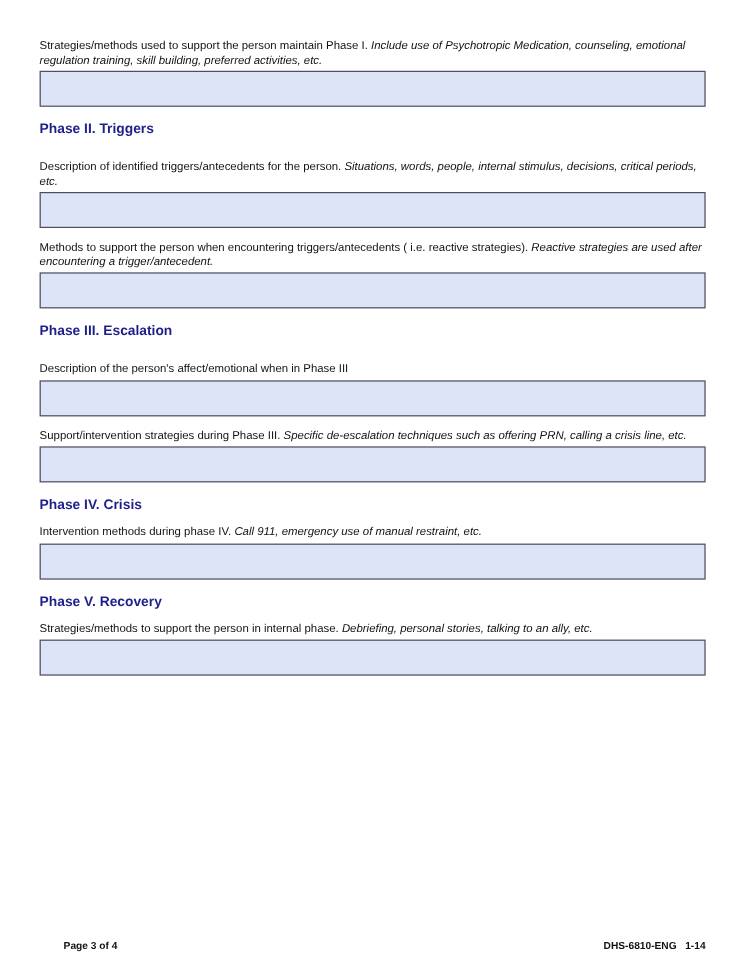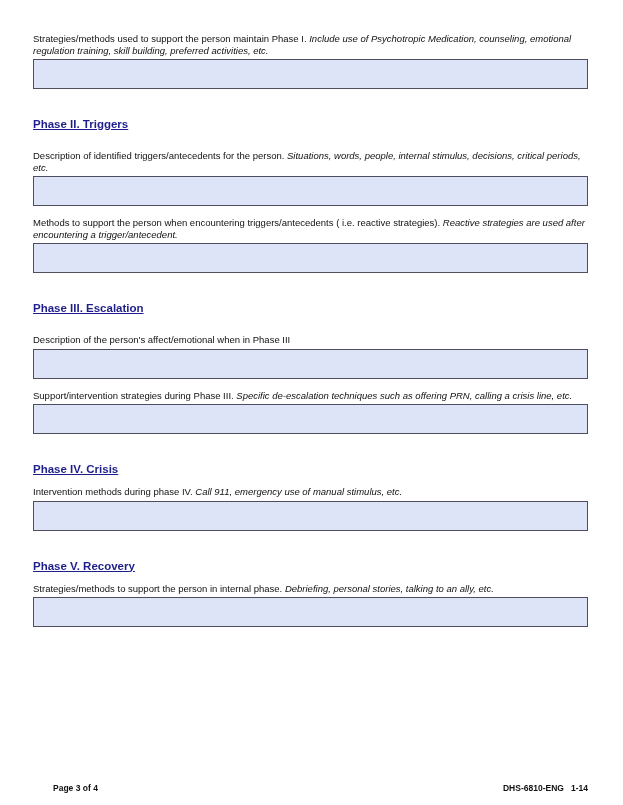--- a/index.html
+++ b/index.html
@@ -38,25 +38,24 @@
     background: #dde4f8;
     border: 1.5px solid #4e4e5e;
     resize: none;
     outline: none;
     font-family: "Liberation Sans", sans-serif;
     font-size: 9.5px;
     padding: 3px 4px;
     color: #111111;
   }
   .section-heading {
-    margin: 29px 0 2px 0;
+    margin: 13px 0 2px 0;
     font-size: 11.5px;
     font-weight: bold;
     color: #1f1f8c;
-    text-decoration: underline;
   }
   .footer {
     position: absolute;
     left: 33px; right: 35px;
     bottom: 12px;
     display: flex;
     justify-content: space-between;
     font-size: 8.5px;
     font-weight: bold;
     color: #111111;
@@ -107,21 +106,21 @@
         <span>Support/intervention strategies during Phase III. </span><span class="hint">Specific de-escalation techniques such as offering PRN, calling a crisis line, etc.</span>
       </div>
       <textarea class="field-input" style=""></textarea>
     </div>
 
     <h2 class="section-heading">Phase IV. Crisis</h2>
 
 
     <div class="field-block">
       <div class="field-label">
-        <span>Intervention methods during phase IV. </span><span class="hint">Call 911, emergency use of manual stimulus, etc.</span>
+        <span>Intervention methods during phase IV. </span><span class="hint">Call 911, emergency use of manual restraint, etc.</span>
       </div>
       <textarea class="field-input" style=""></textarea>
     </div>
 
     <h2 class="section-heading">Phase V. Recovery</h2>
 
 
     <div class="field-block">
       <div class="field-label">
         <span>Strategies/methods to support the person in internal phase. </span><span class="hint">Debriefing, personal stories, talking to an ally, etc.</span>

